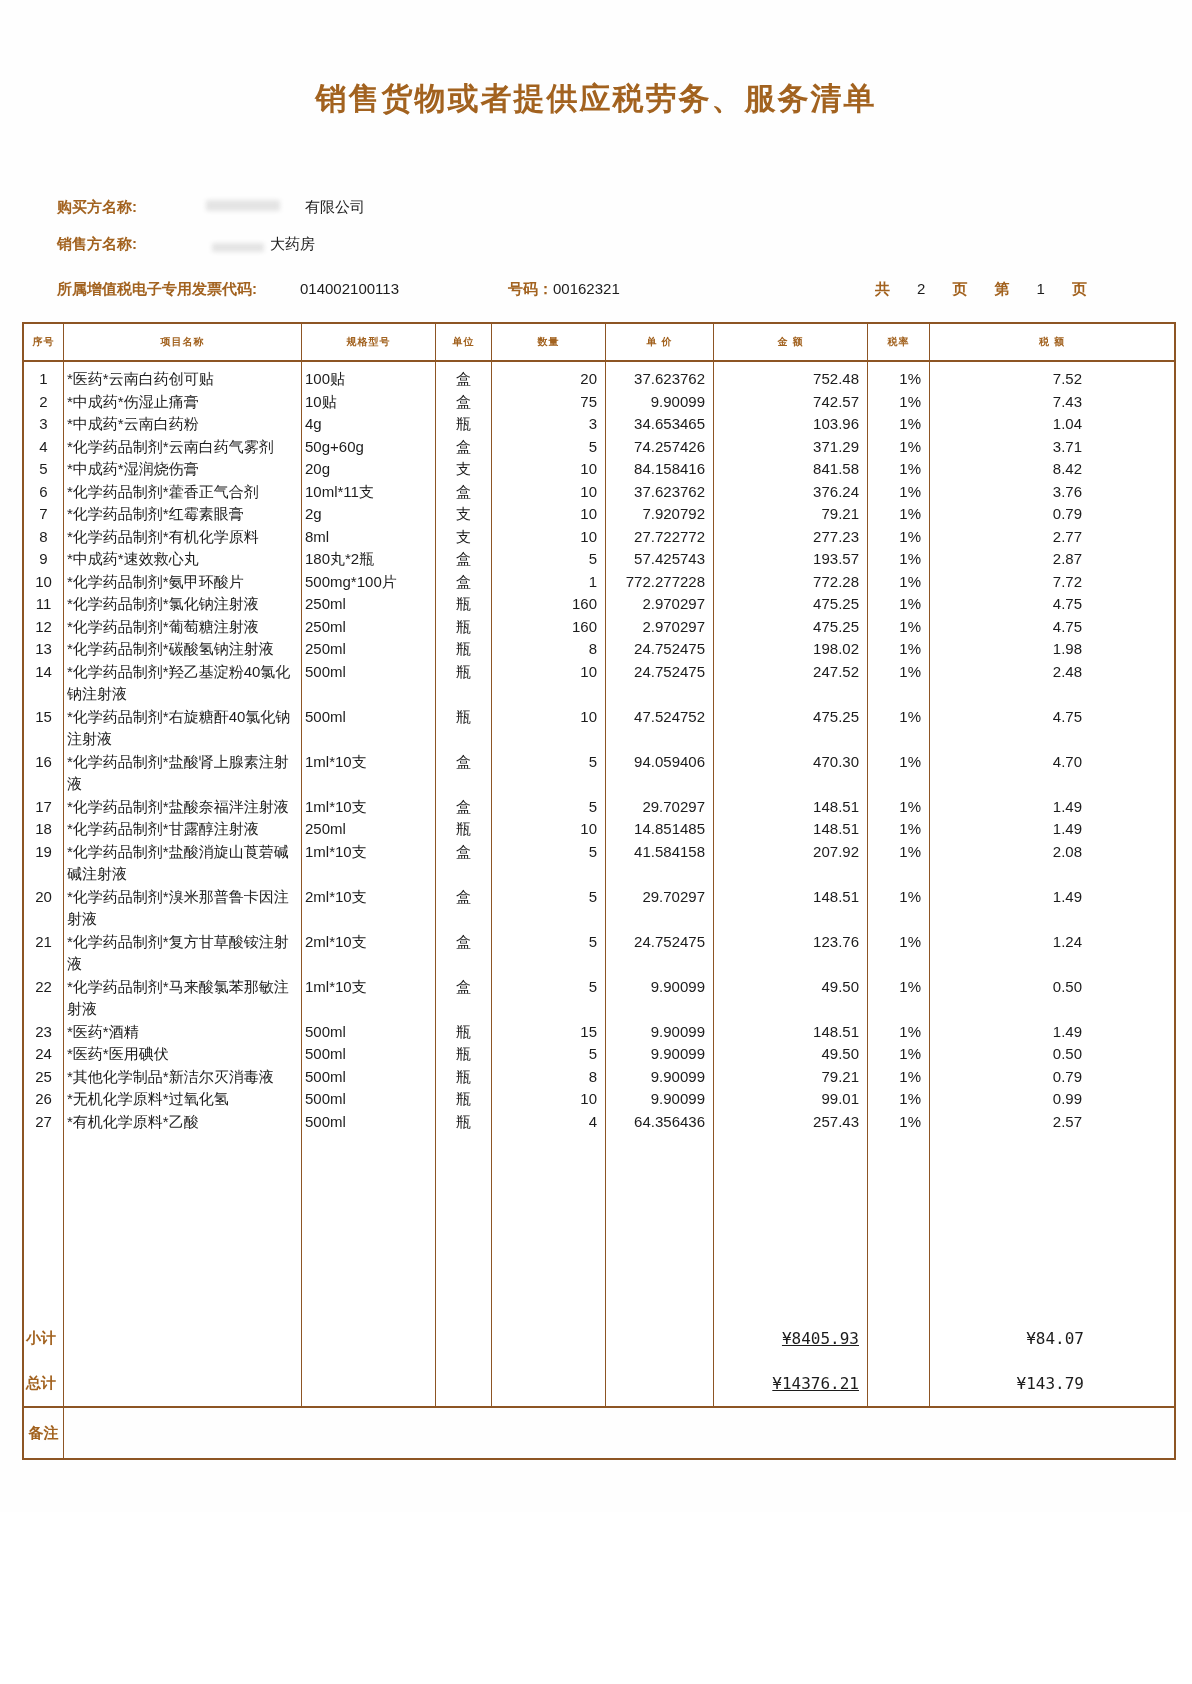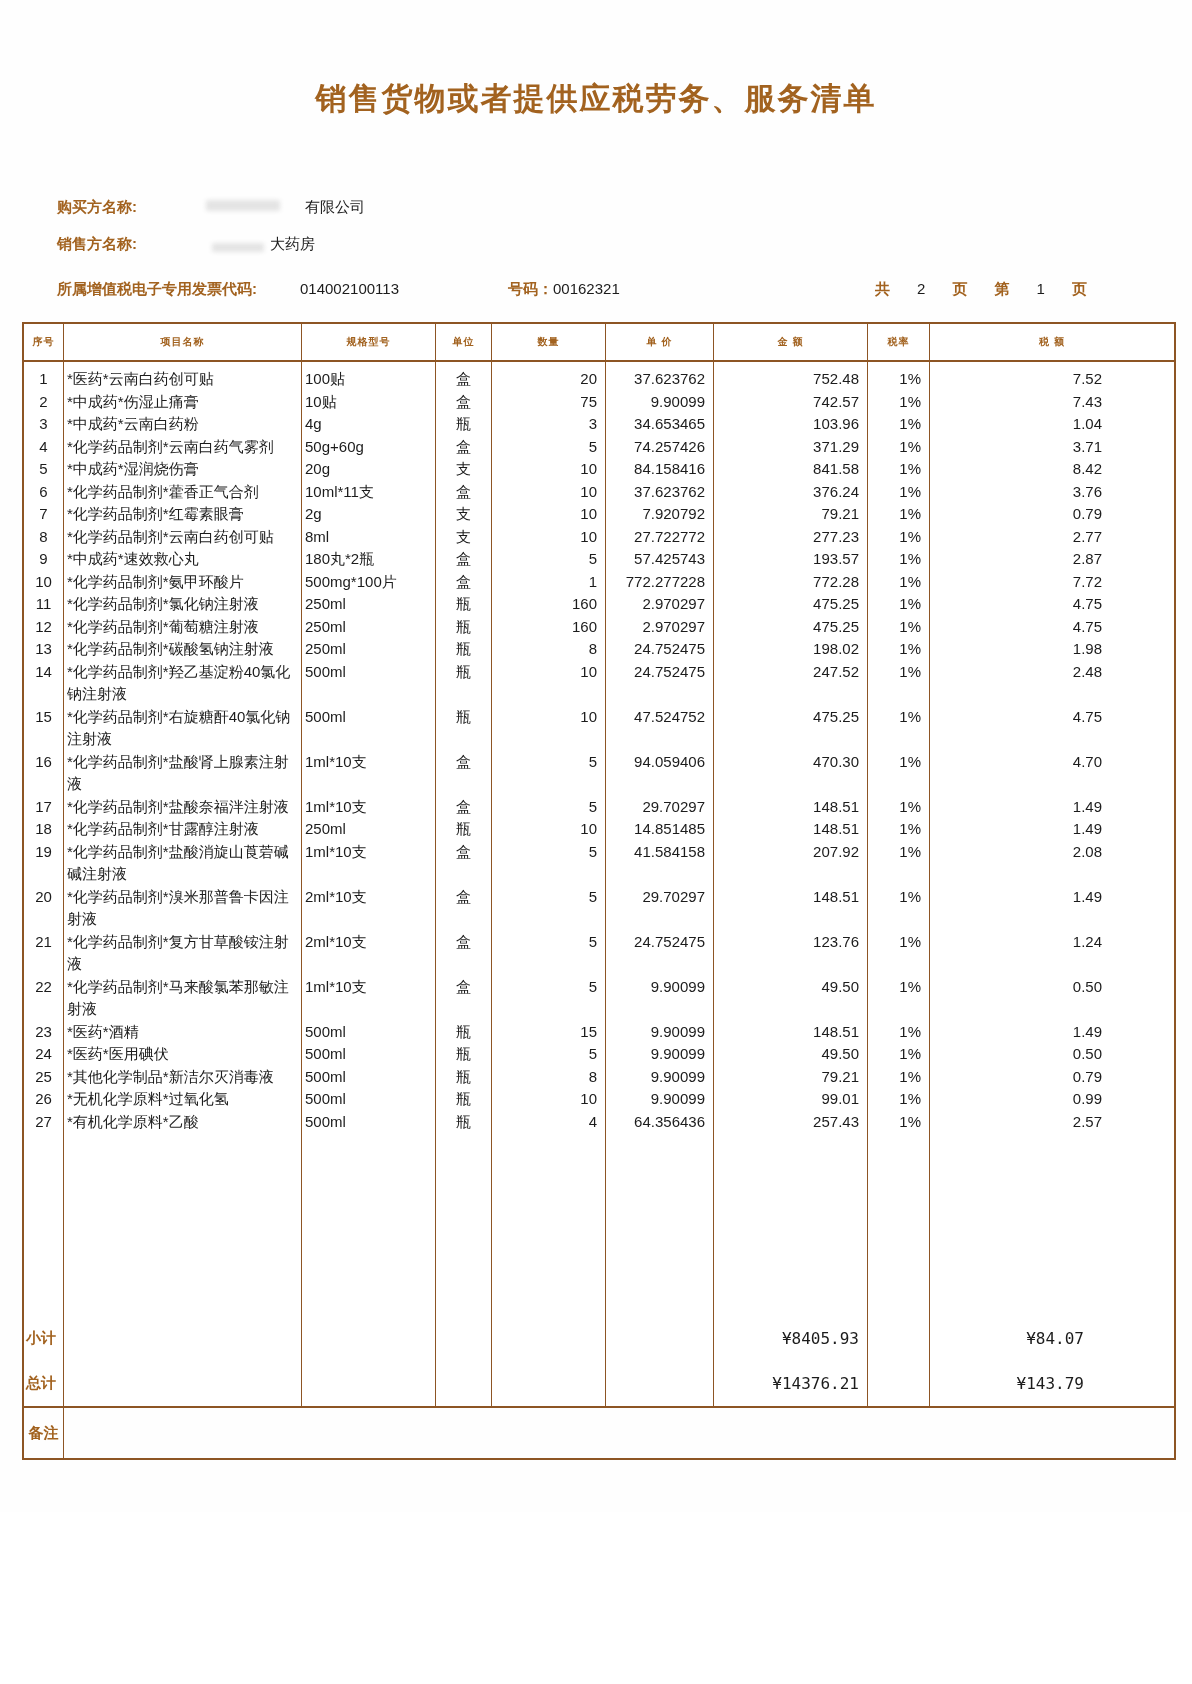--- a/index.html
+++ b/index.html
@@ -64,31 +64,31 @@
     border-right:1px solid var(--border);
     border-bottom:2px solid var(--border);
     color:var(--accent);font-weight:bold;font-size:10px;
     display:flex;align-items:center;justify-content:center;
     height:38px;letter-spacing:1px;
   }
   .th.last{border-right:none;}
   .c-center{text-align:center;}
   .c-left{text-align:left;padding-left:3px;word-break:break-all;}
   .c-num{text-align:right;padding-right:8px;}
-  .c-tax{text-align:right;padding-right:72px;}
+  .c-tax{text-align:right;padding-right:92px;}
   .cell.first{padding-top:6px;}
   .sum-cell{
     border-right:1px solid var(--border);
     display:flex;align-items:center;
     font-size:16px;
   }
   .sum-cell.last{border-right:none;}
   .sum-label{color:var(--accent);font-weight:bold;padding-left:2px;font-size:15px;}
   .sum-amount{justify-content:flex-end;padding-right:8px;
-    font-family:"DejaVu Sans Mono","Liberation Mono",monospace;}
+    font-family:"DejaVu Sans Mono","Liberation Mono",monospace;text-decoration:underline;}
   .sum-tax{justify-content:flex-end;padding-right:90px;
     font-family:"DejaVu Sans Mono","Liberation Mono",monospace;}
 
   .remark-box{
     position:absolute;left:22px;top:1406px;width:1154px;height:54px;
     border:2px solid var(--border);
     display:flex;
   }
   .remark-label{
     width:40px;border-right:1px solid var(--border);
@@ -206,21 +206,21 @@
       <div class="cell c-center">7</div>
       <div class="cell c-left">*化学药品制剂*红霉素眼膏</div>
       <div class="cell c-left">2g</div>
       <div class="cell c-center">支</div>
       <div class="cell c-num">10</div>
       <div class="cell c-num">7.920792</div>
       <div class="cell c-num">79.21</div>
       <div class="cell c-num">1%</div>
       <div class="cell c-tax last">0.79</div>
       <div class="cell c-center">8</div>
-      <div class="cell c-left">*化学药品制剂*云南白药创可贴</div>
+      <div class="cell c-left">*化学药品制剂*有机化学原料</div>
       <div class="cell c-left">8ml</div>
       <div class="cell c-center">支</div>
       <div class="cell c-num">10</div>
       <div class="cell c-num">27.722772</div>
       <div class="cell c-num">277.23</div>
       <div class="cell c-num">1%</div>
       <div class="cell c-tax last">2.77</div>
       <div class="cell c-center">9</div>
       <div class="cell c-left">*中成药*速效救心丸</div>
       <div class="cell c-left">180丸*2瓶</div>

